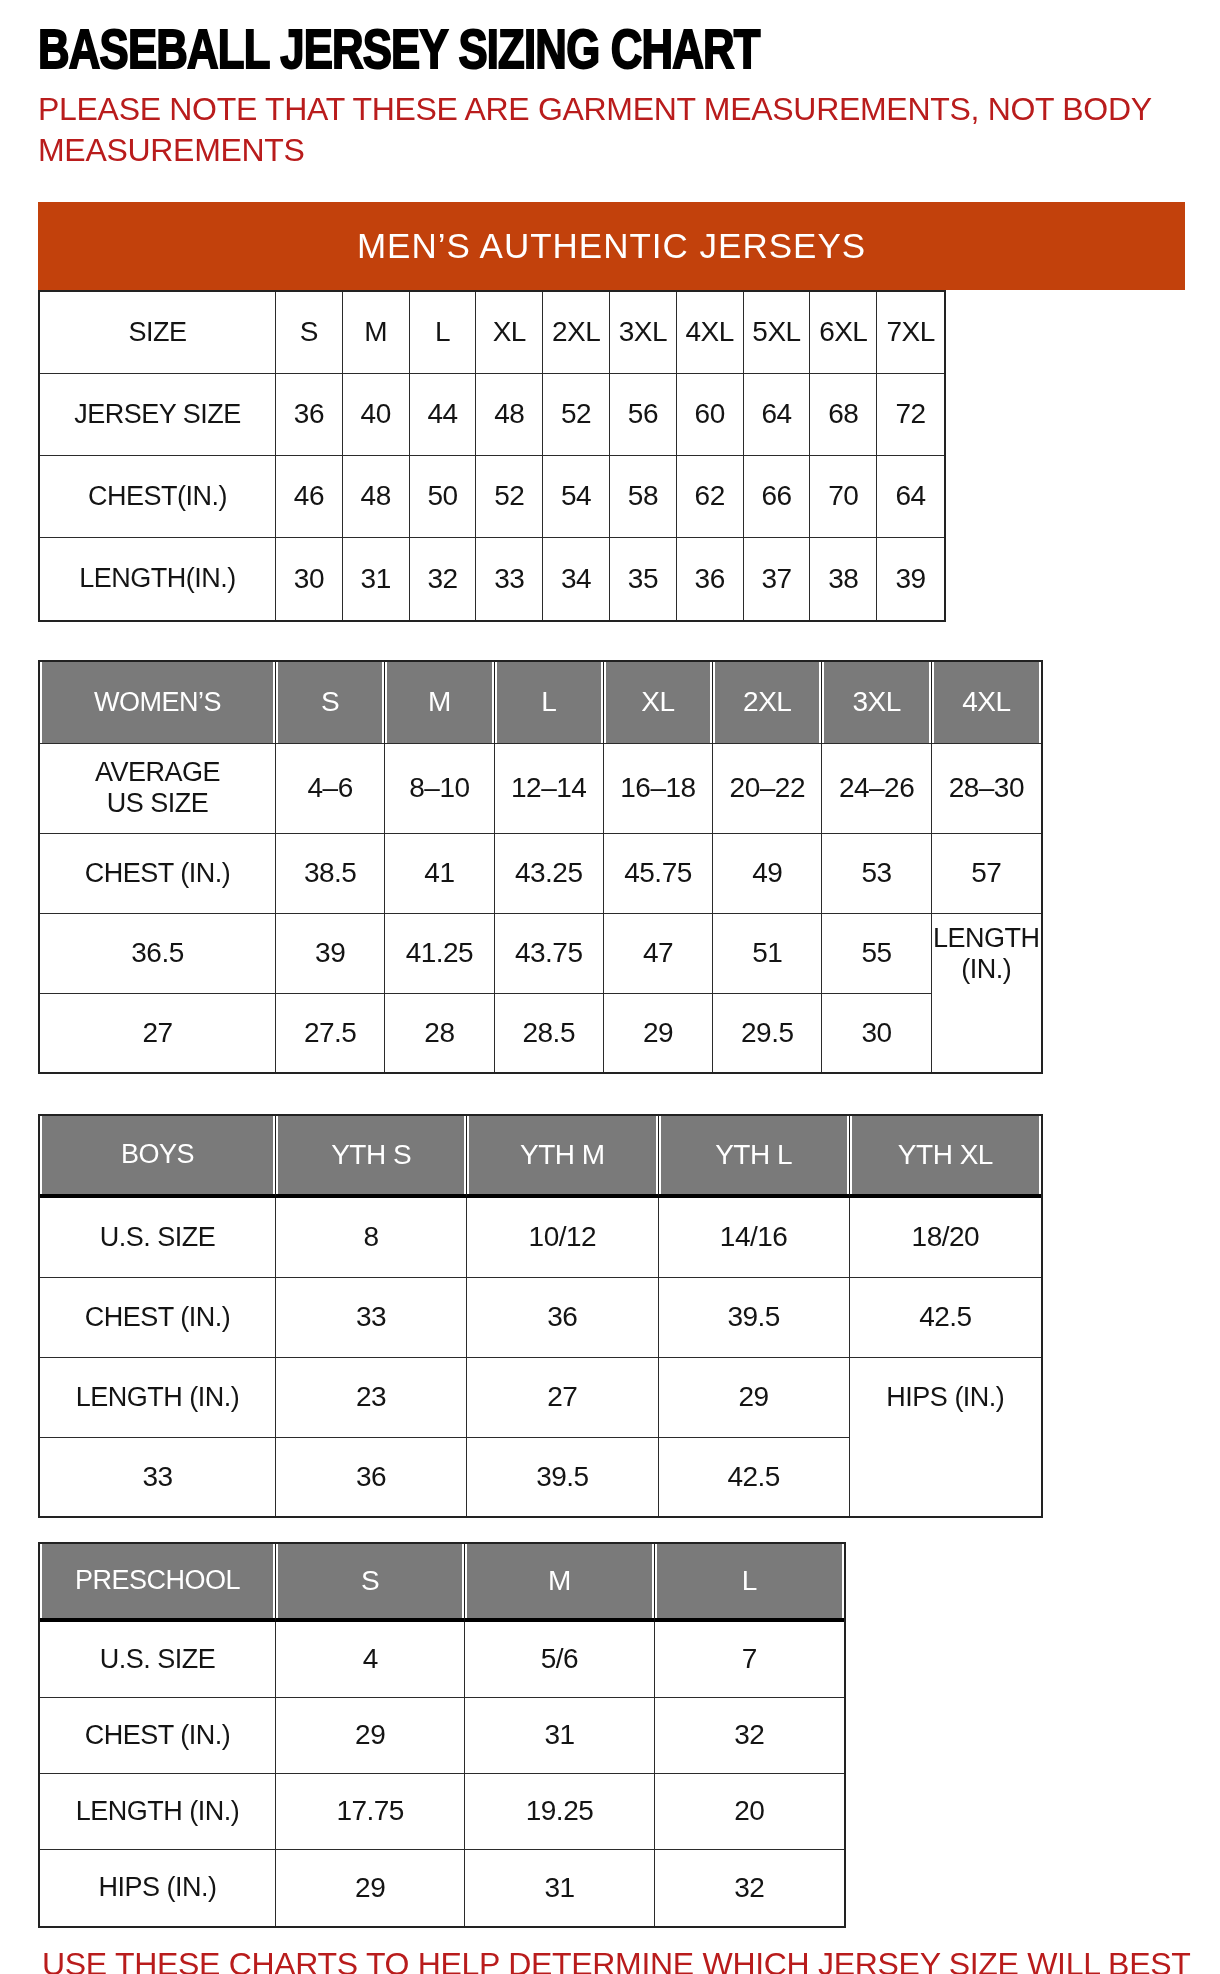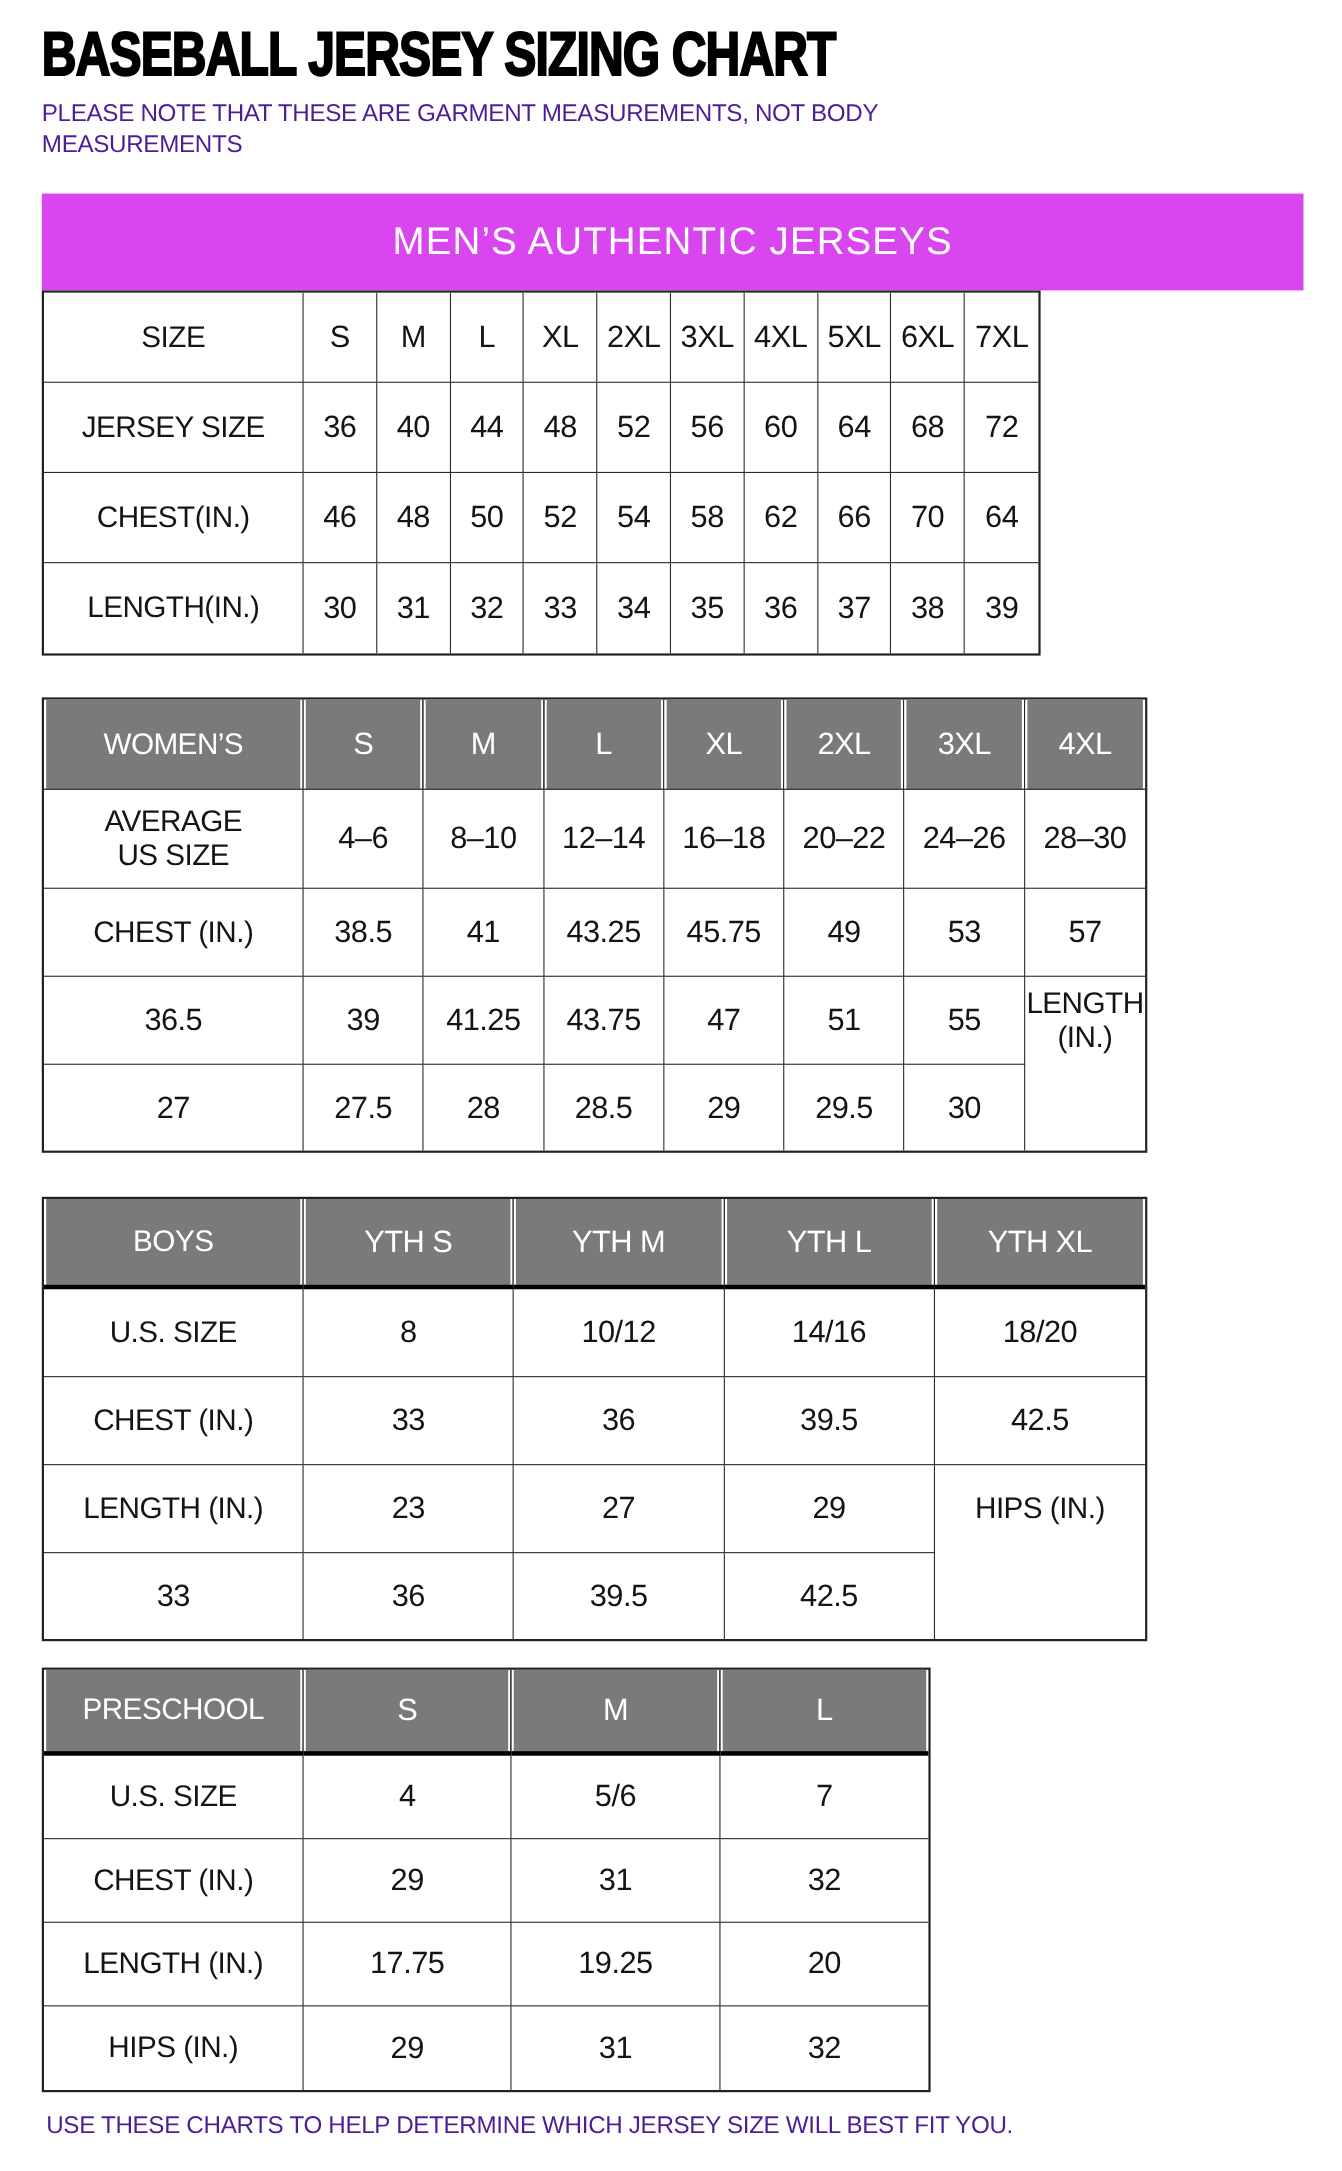--- a/index.html
+++ b/index.html
@@ -11,35 +11,35 @@
 
   .title{
     margin:20px 0 0 38px;
     font-size:56px;line-height:1.05;font-weight:bold;color:#000;
     letter-spacing:-1px;
     -webkit-text-stroke:2px #000;
     display:inline-block;transform:scaleX(0.78);transform-origin:left center;
     white-space:nowrap;
   }
   .note{
-    color:#4c1d95;font-size:22px;line-height:1.3;letter-spacing:-0.3px;
+    color:#b91c1c;font-size:32px;line-height:1.3;letter-spacing:-0.3px;
     white-space:pre-line;margin:0;
   }
   .note-top{margin:10px 0 0 38px;}
   .note-bottom{margin:16px 0 0 42px;}
 
   .tbl{margin-left:38px;}
   .mens{margin-top:30px;width:1147px;}
   .womens{margin-top:38px;width:1005px;}
   .boys{margin-top:40px;width:1005px;}
   .preschool{margin-top:24px;width:814px;}
 
   .banner{
     box-sizing:border-box;width:1147px;height:88px;
-    background:#d946ef;color:#fff;
+    background:#c2410c;color:#fff;
     display:flex;align-items:center;justify-content:center;
     font-size:35px;letter-spacing:1px;
   }
 
   .grid{
     box-sizing:border-box;display:grid;background:#fff;border:2px solid #222;
   }
   .mens .grid{width:908px;grid-template-columns:236px repeat(10,1fr);grid-template-rows:repeat(4,82px);}
   .womens .grid{width:1005px;grid-template-columns:236px repeat(7,1fr);grid-template-rows:82px 90px 80px 80px 78px;}
   .boys .grid{width:1005px;grid-template-columns:236px repeat(4,1fr);grid-template-rows:82px 80px 80px 80px 78px;}

